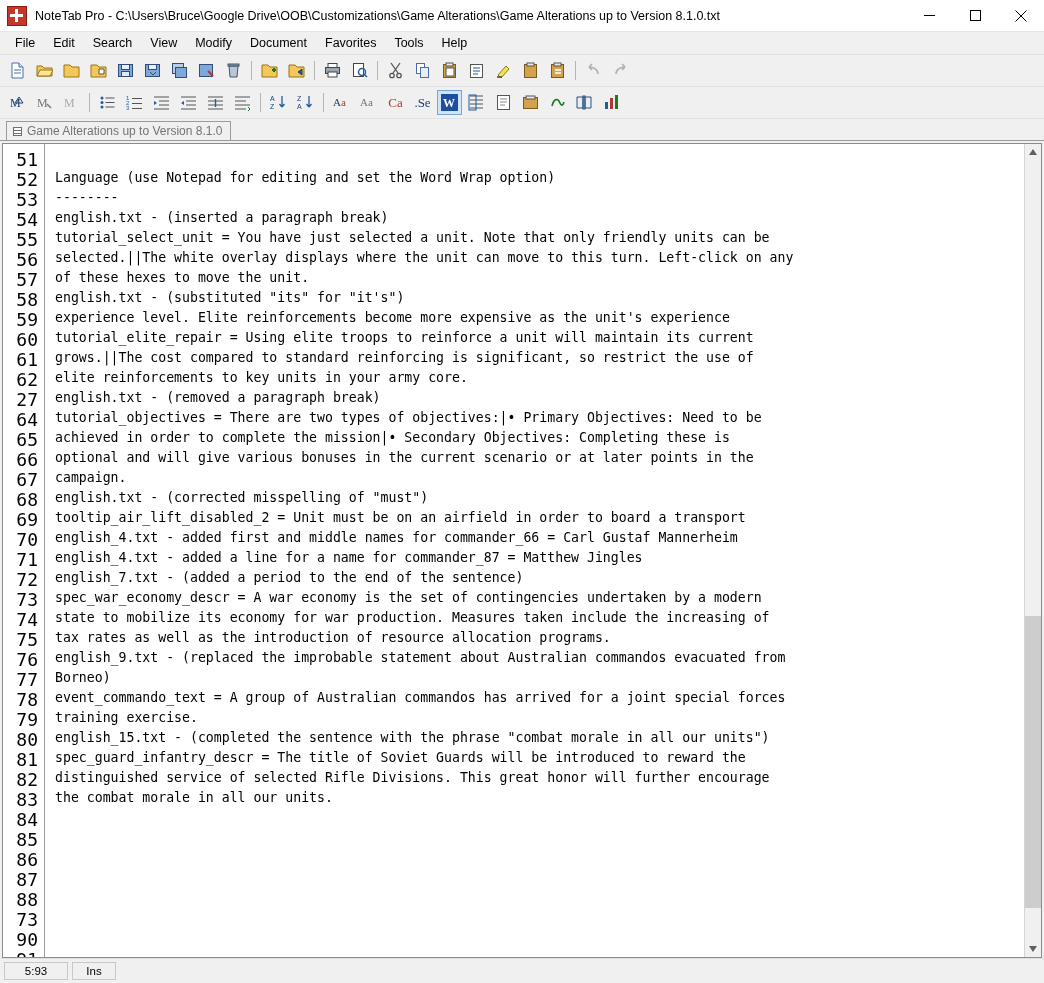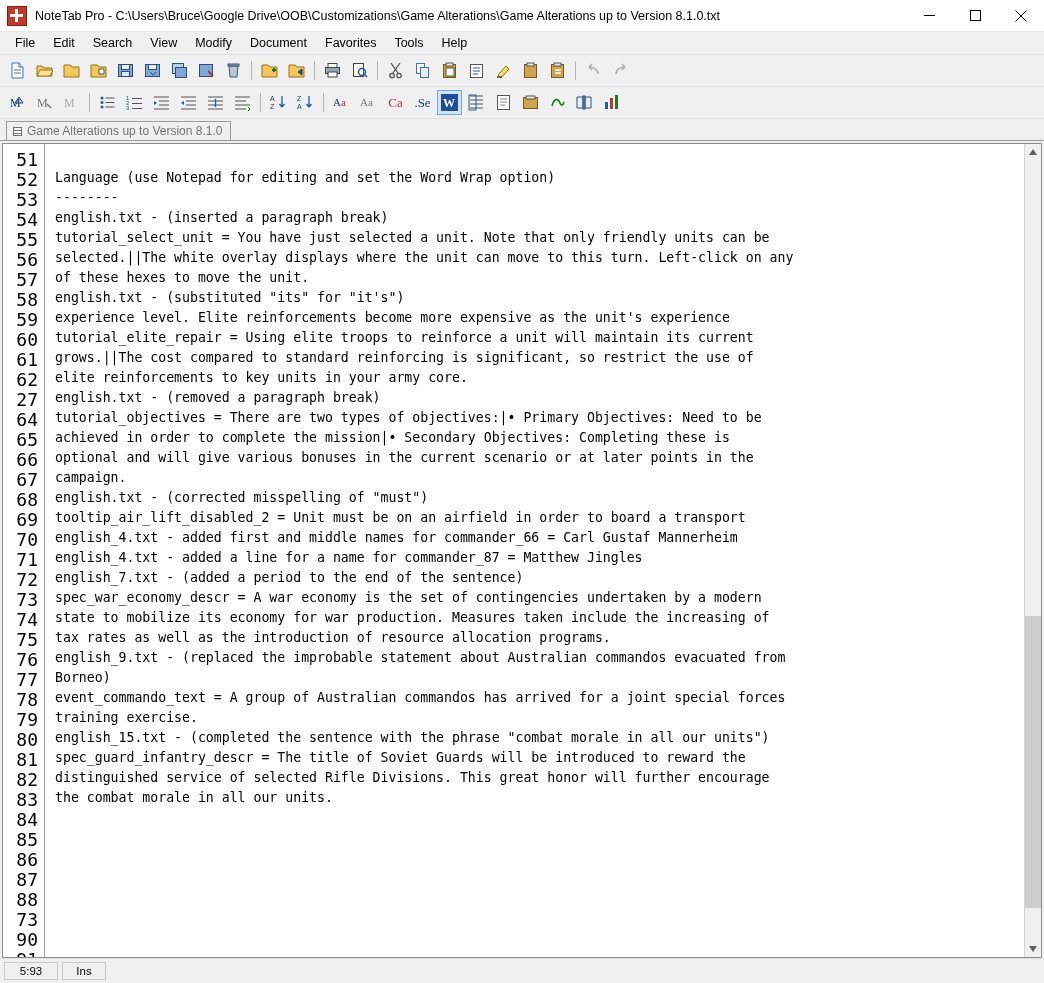--- a/index.html
+++ b/index.html
@@ -246,21 +246,21 @@
     height: 18px;
     display: flex;
     align-items: center;
     justify-content: center;
     font-size: 11.5px;
     color: #000;
     border: 1px solid #c8c8c8;
     margin-left: 4px;
     box-sizing: border-box;
   }
-  .status-cell.pos { width: 54px; }
+  .status-cell.pos { width: 64px; }
   .status-cell.ins { width: 44px; }
 </style>
 </head>
 <body>
 
 <div class="app">
 
   <div class="titlebar">
     <div class="app-icon"></div>
     <div class="title-text">NoteTab Pro  -  C:\Users\Bruce\Google Drive\OOB\Customizations\Game Alterations\Game Alterations up to Version 8.1.0.txt</div>

